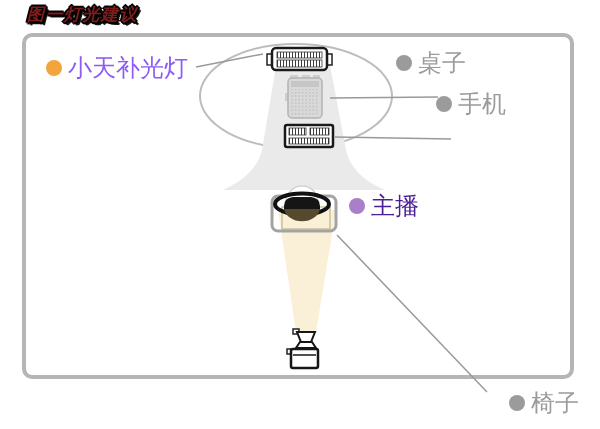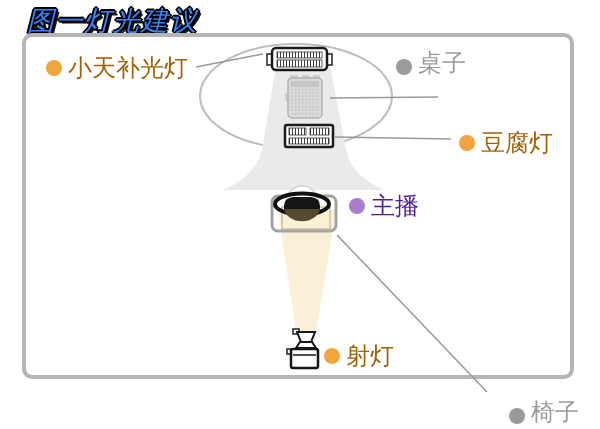--- a/index.html
+++ b/index.html
@@ -1,31 +1,31 @@
 <!DOCTYPE html>
 <html><head>
 <meta charset="utf-8">
 <style>
   html,body{margin:0;padding:0;background:#ffffff;}
   body{width:600px;height:429px;position:relative;overflow:hidden;
        font-family:"Liberation Sans",sans-serif;}
   .stage{position:absolute;inset:0;}
-  .title{position:absolute;left:27px;top:3px;font-size:27px;font-weight:normal;
-         font-style:italic;color:#3b82f6;letter-spacing:1.5px;white-space:nowrap;
+  .title{position:absolute;left:27px;top:3px;font-size:17px;font-weight:bold;
+         font-style:italic;color:#7f1d1d;letter-spacing:1.5px;white-space:nowrap;
          text-shadow:-1px -1px 0 #000,1px -1px 0 #000,-1px 1px 0 #000,1px 1px 0 #000,
                      -2px 0 0 #000,2px 0 0 #000,0 2px 0 #000,0 -2px 0 #000,
                      2px 2px 0 #000,3px 3px 0 #1a1a1a;}
   .scene-box{position:absolute;left:22px;top:33px;width:544px;height:338px;
              border:4px solid #b5b5b5;border-radius:10px;background:#ffffff;}
   .diagram{position:absolute;left:0;top:0;width:600px;height:429px;pointer-events:none;}
   .label{position:absolute;display:flex;align-items:center;gap:6px;font-size:24px;
          line-height:1;white-space:nowrap;}
   .dot{width:16px;height:16px;border-radius:50%;flex:0 0 auto;}
-  .c-orange{color:#a16207;} .c-orange .dot{background:#F1A53C;}
-  .c-gray{color:#9B9B9B;align-items:flex-end;}   .c-gray .dot{background:#9B9B9B;}
+  .c-orange{color:#8b5cf6;} .c-orange .dot{background:#F1A53C;}
+  .c-gray{color:#9B9B9B;}   .c-gray .dot{background:#9B9B9B;}
   .c-purple{color:#4c1d95;} .c-purple .dot{background:#A97FC9;}
 </style>
 </head>
 <body>
 
 <div class="stage">
 
   <div class="title">图一灯光建议</div>
 
   <div class="scene-box"></div>
@@ -100,35 +100,31 @@
   <div class="label c-orange" style="left:46px;top:56px">
     <span class="dot"></span>
     <span>小天补光灯</span>
   </div>
 
   <div class="label c-gray" style="left:396px;top:51px">
     <span class="dot"></span>
     <span>桌子</span>
   </div>
 
+  <div class="label c-gray" style="left:436px;top:92px">
+    <span class="dot"></span>
+    <span>手机</span>
+  </div>
 
-  <div class="label c-orange" style="left:459px;top:131px">
-    <span class="dot"></span>
-    <span>豆腐灯</span>
-  </div>
 
   <div class="label c-purple" style="left:349px;top:194px">
     <span class="dot"></span>
     <span>主播</span>
   </div>
 
-  <div class="label c-orange" style="left:324px;top:344px">
-    <span class="dot"></span>
-    <span>射灯</span>
-  </div>
 
 
-  <div class="label c-gray" style="left:509px;top:400px">
+  <div class="label c-gray" style="left:509px;top:391px">
     <span class="dot"></span>
     <span>椅子</span>
   </div>
 
 </div>
 
 </body></html>

